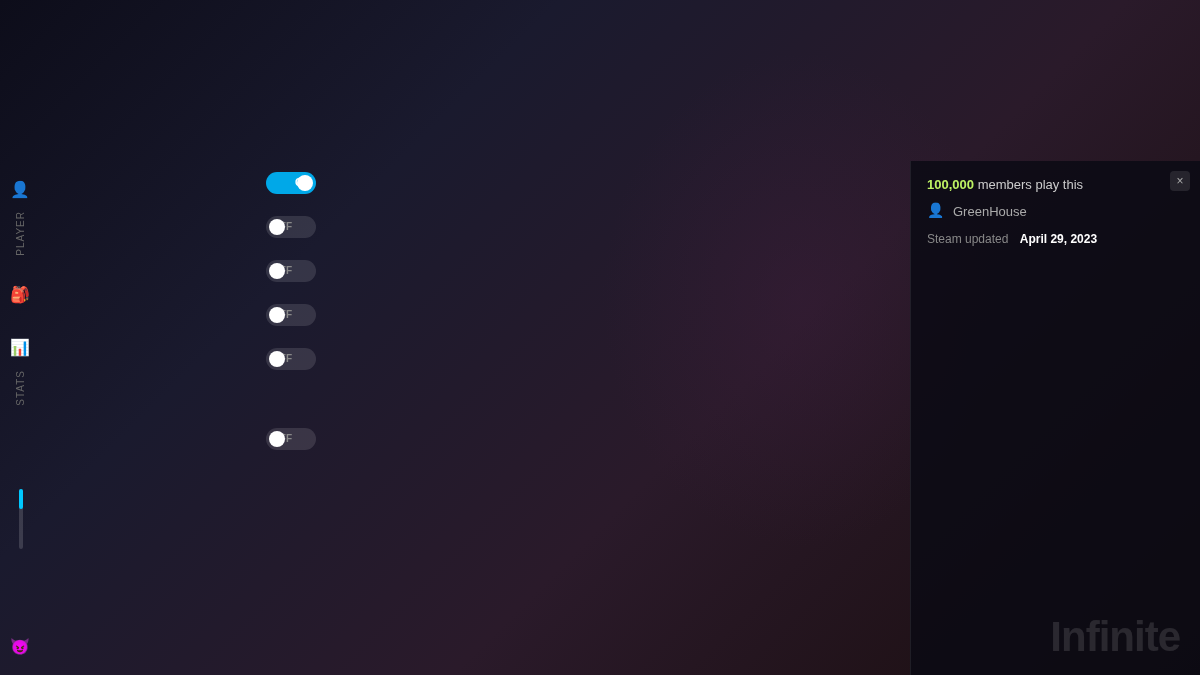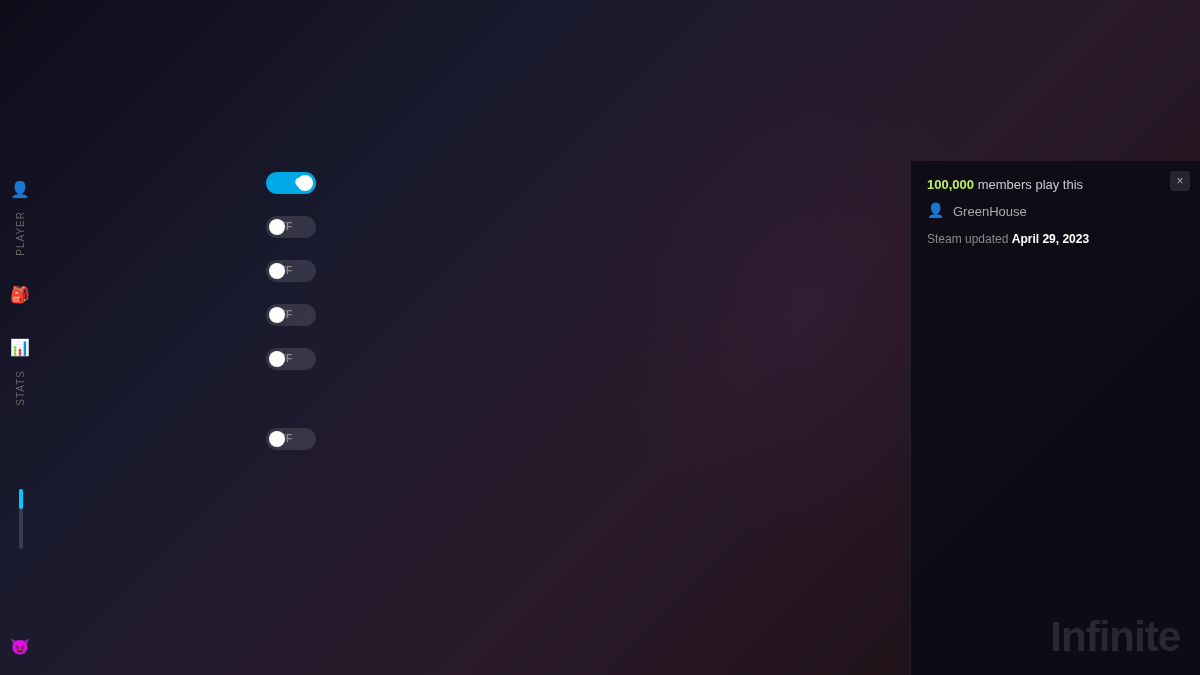--- a/index.html
+++ b/index.html
@@ -479,21 +479,21 @@
     }
     .author-name {
       font-size: 13px;
       color: #aaa;
     }
     .panel-updated {
       font-size: 12px;
       color: #888;
       margin-bottom: 8px;
     }
-    .panel-updated strong { color: #fff; }
+    .panel-updated strong { color: #fff; margin-left: 8px; }
     .panel-link {
       font-size: 13px;
       color: #00c8ff;
       cursor: pointer;
       display: flex; align-items: center; gap: 4px;
     }
 
     
     .vgtimes-watermark {
       position: absolute;

